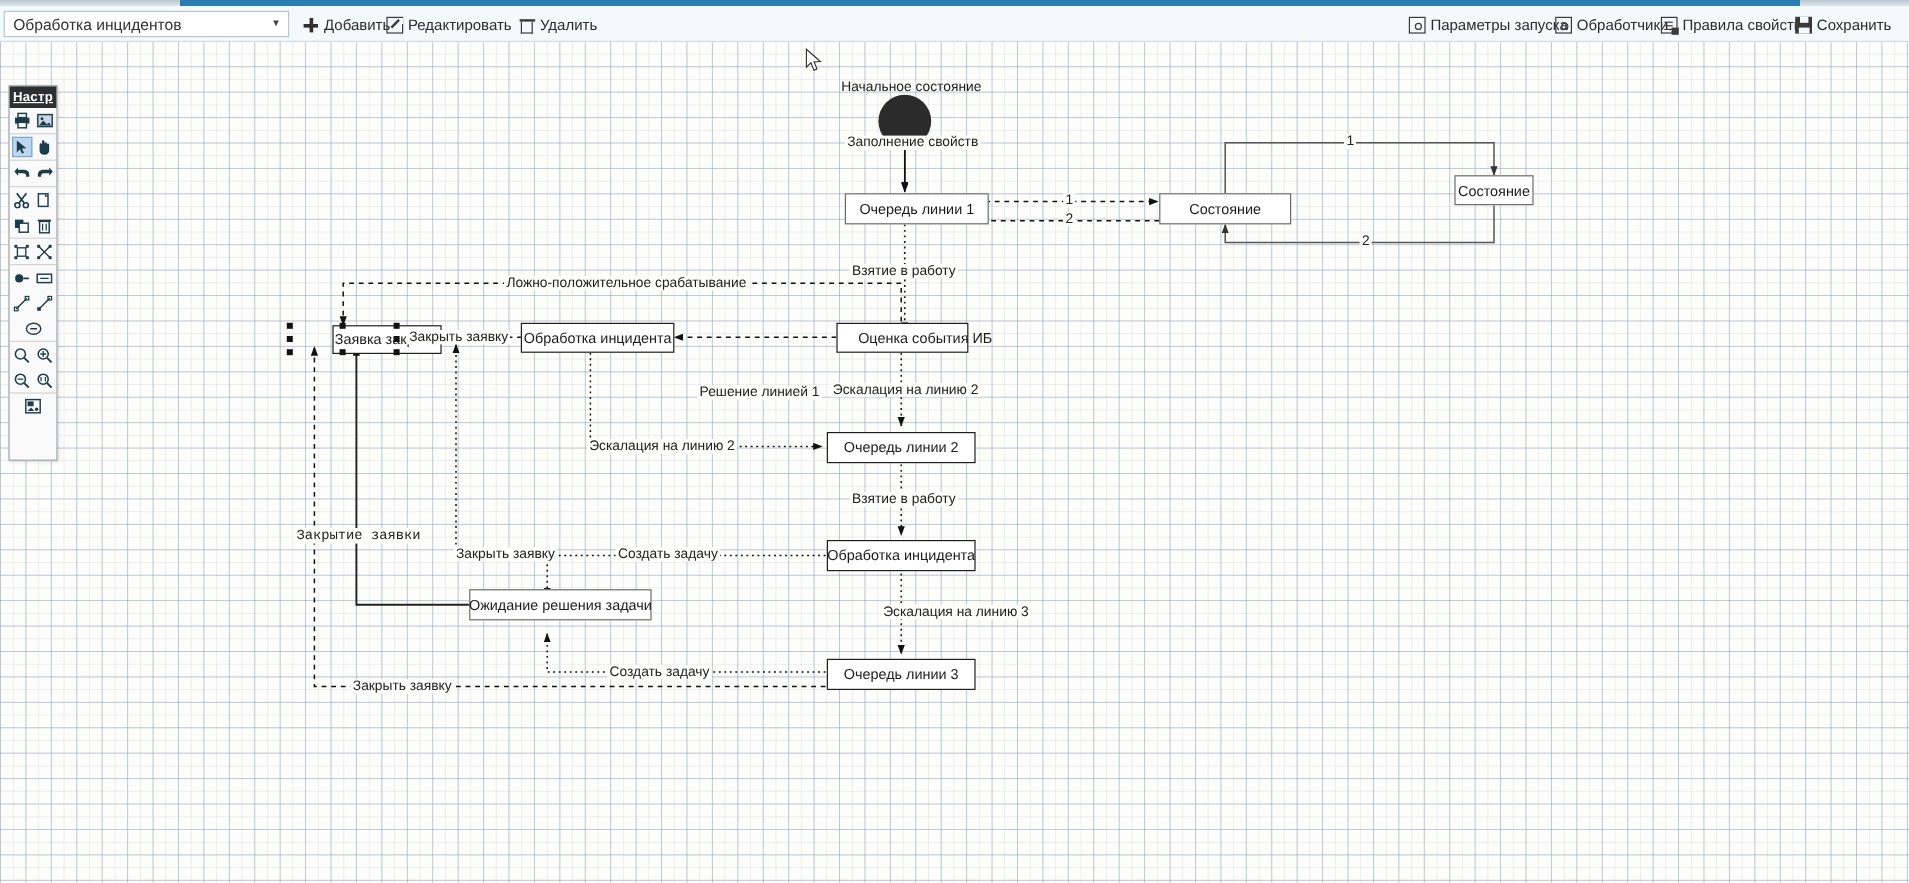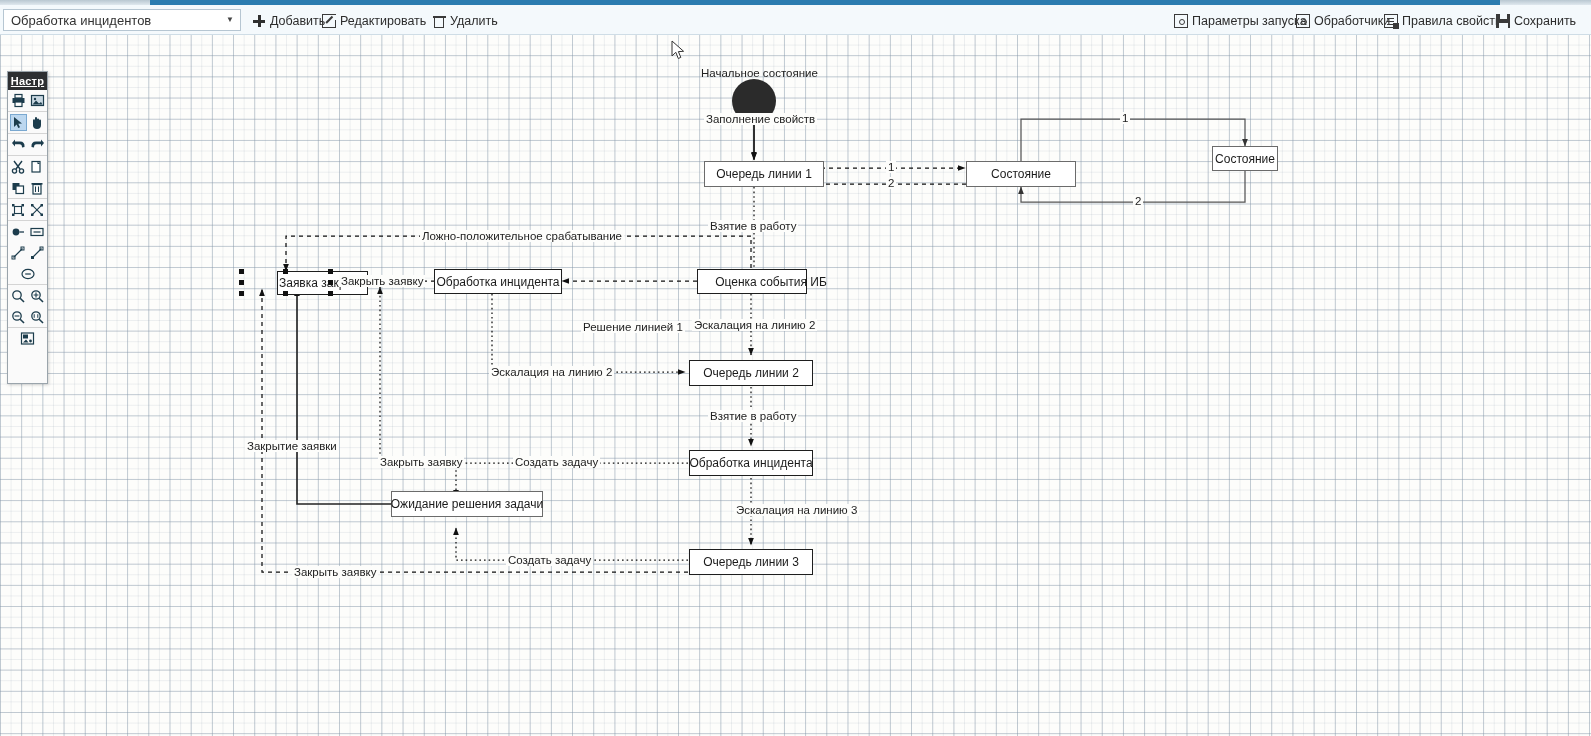--- a/index.html
+++ b/index.html
@@ -269,21 +269,21 @@
     <div class="edgelabel" style="left:339px;top:240px;">Закрыть заявку</div>
     <div class="edgelabel" style="left:581px;top:240px;margin-top:46px;">Решение линией 1</div>
     <div class="edgelabel" style="left:692px;top:284px;">Эскалация на линию 2</div>
     <div class="edgelabel" style="left:489px;top:331px;">Эскалация на линию 2</div>
     <div class="edgelabel" style="left:708px;top:375px;">Взятие в работу</div>
     <div class="edgelabel" style="left:378px;top:421px;">Закрыть заявку</div>
     <div class="edgelabel" style="left:513px;top:421px;">Создать задачу</div>
     <div class="edgelabel" style="left:687px;top:469px;margin-left:47px;">Эскалация на линию 3</div>
     <div class="edgelabel" style="left:506px;top:519px;">Создать задачу</div>
     <div class="edgelabel" style="left:292px;top:531px;">Закрыть заявку</div>
-    <div class="edgelabel" style="left:245px;top:405px;">Закрытие заявки</div>
+    <div class="edgelabel" style="left:245px;top:405px;font-family:Liberation Mono, monospace;">Закрытие заявки</div>
     <div class="edgelabel" style="left:886px;top:126px;">1</div>
     <div class="edgelabel" style="left:886px;top:142px;">2</div>
     <div class="edgelabel" style="left:1120px;top:77px;">1</div>
     <div class="edgelabel" style="left:1133px;top:160px;">2</div>
 
     <div class="palette">
       <div class="phead">Настр</div>
 
       <div class="prow">
         <div class="pcell">

